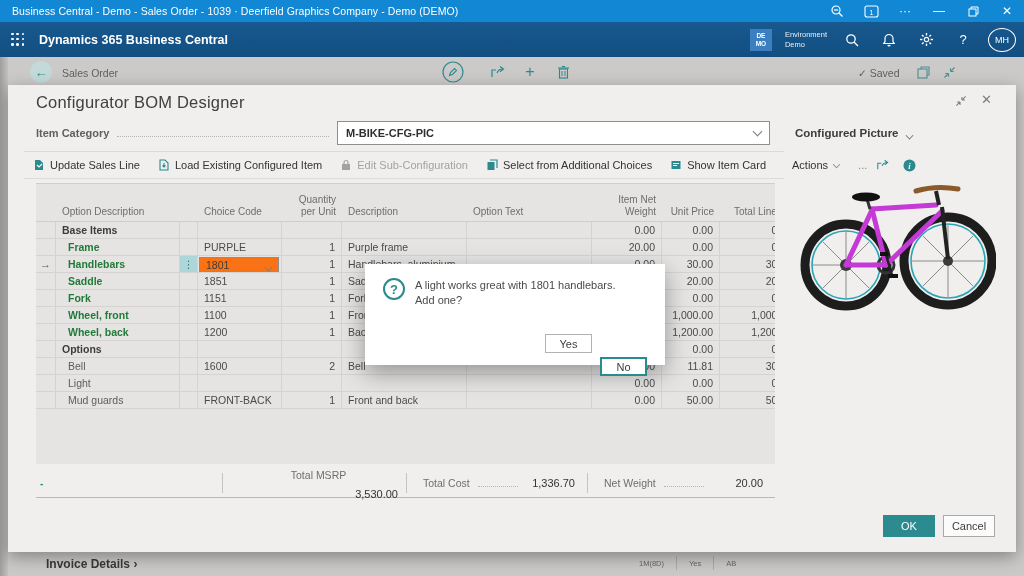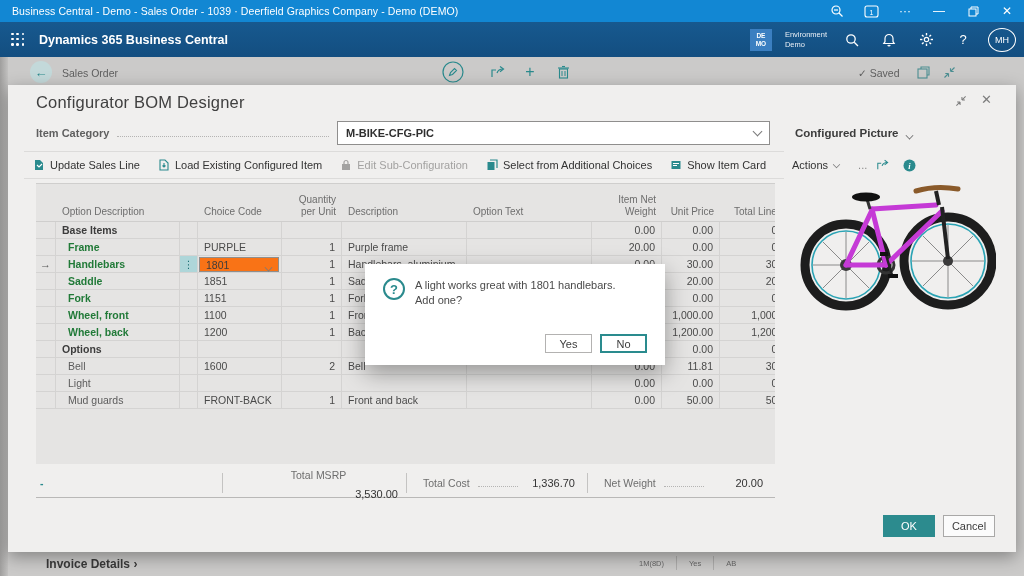--- a/index.html
+++ b/index.html
@@ -127,21 +127,21 @@
   #confirm { left:365px; top:264px; width:300px; height:101px; background:#fff;
     box-shadow:0 8px 22px rgba(0,0,0,.35); z-index:50; }
   #confirm .qicon { position:absolute; left:18px; top:14px; width:22px; height:22px;
     border:2px solid #2a8a8d; border-radius:50%; color:#2a8a8d; font-size:13px; font-weight:bold;
     display:flex; align-items:center; justify-content:center; }
   #confirm .msg { position:absolute; left:50px; top:14px; width:230px;
     font-size:11px; color:#4a4a4a; line-height:15px; }
   .cbtn { position:absolute; top:70px; width:47px; height:19px; background:#fff;
     font-size:11px; color:#3c3c3c; display:flex; align-items:center; justify-content:center; }
   #yes-btn { left:180px; border:1px solid #b3b2b1; }
-  #no-btn  { left:235px; border:2px solid #2a8b8e; }
+  #no-btn  { left:235px; border:2px solid #2a8b8e;margin-top:23px; }
 
   svg { display:block; }
 </style>
 </head>
 <body>
 
 <div id="stage">
 
   <div id="titlebar" class="abs">
     <span class="t">Business Central - Demo - Sales Order - 1039 · Deerfield Graphics Company - Demo (DEMO)</span>

